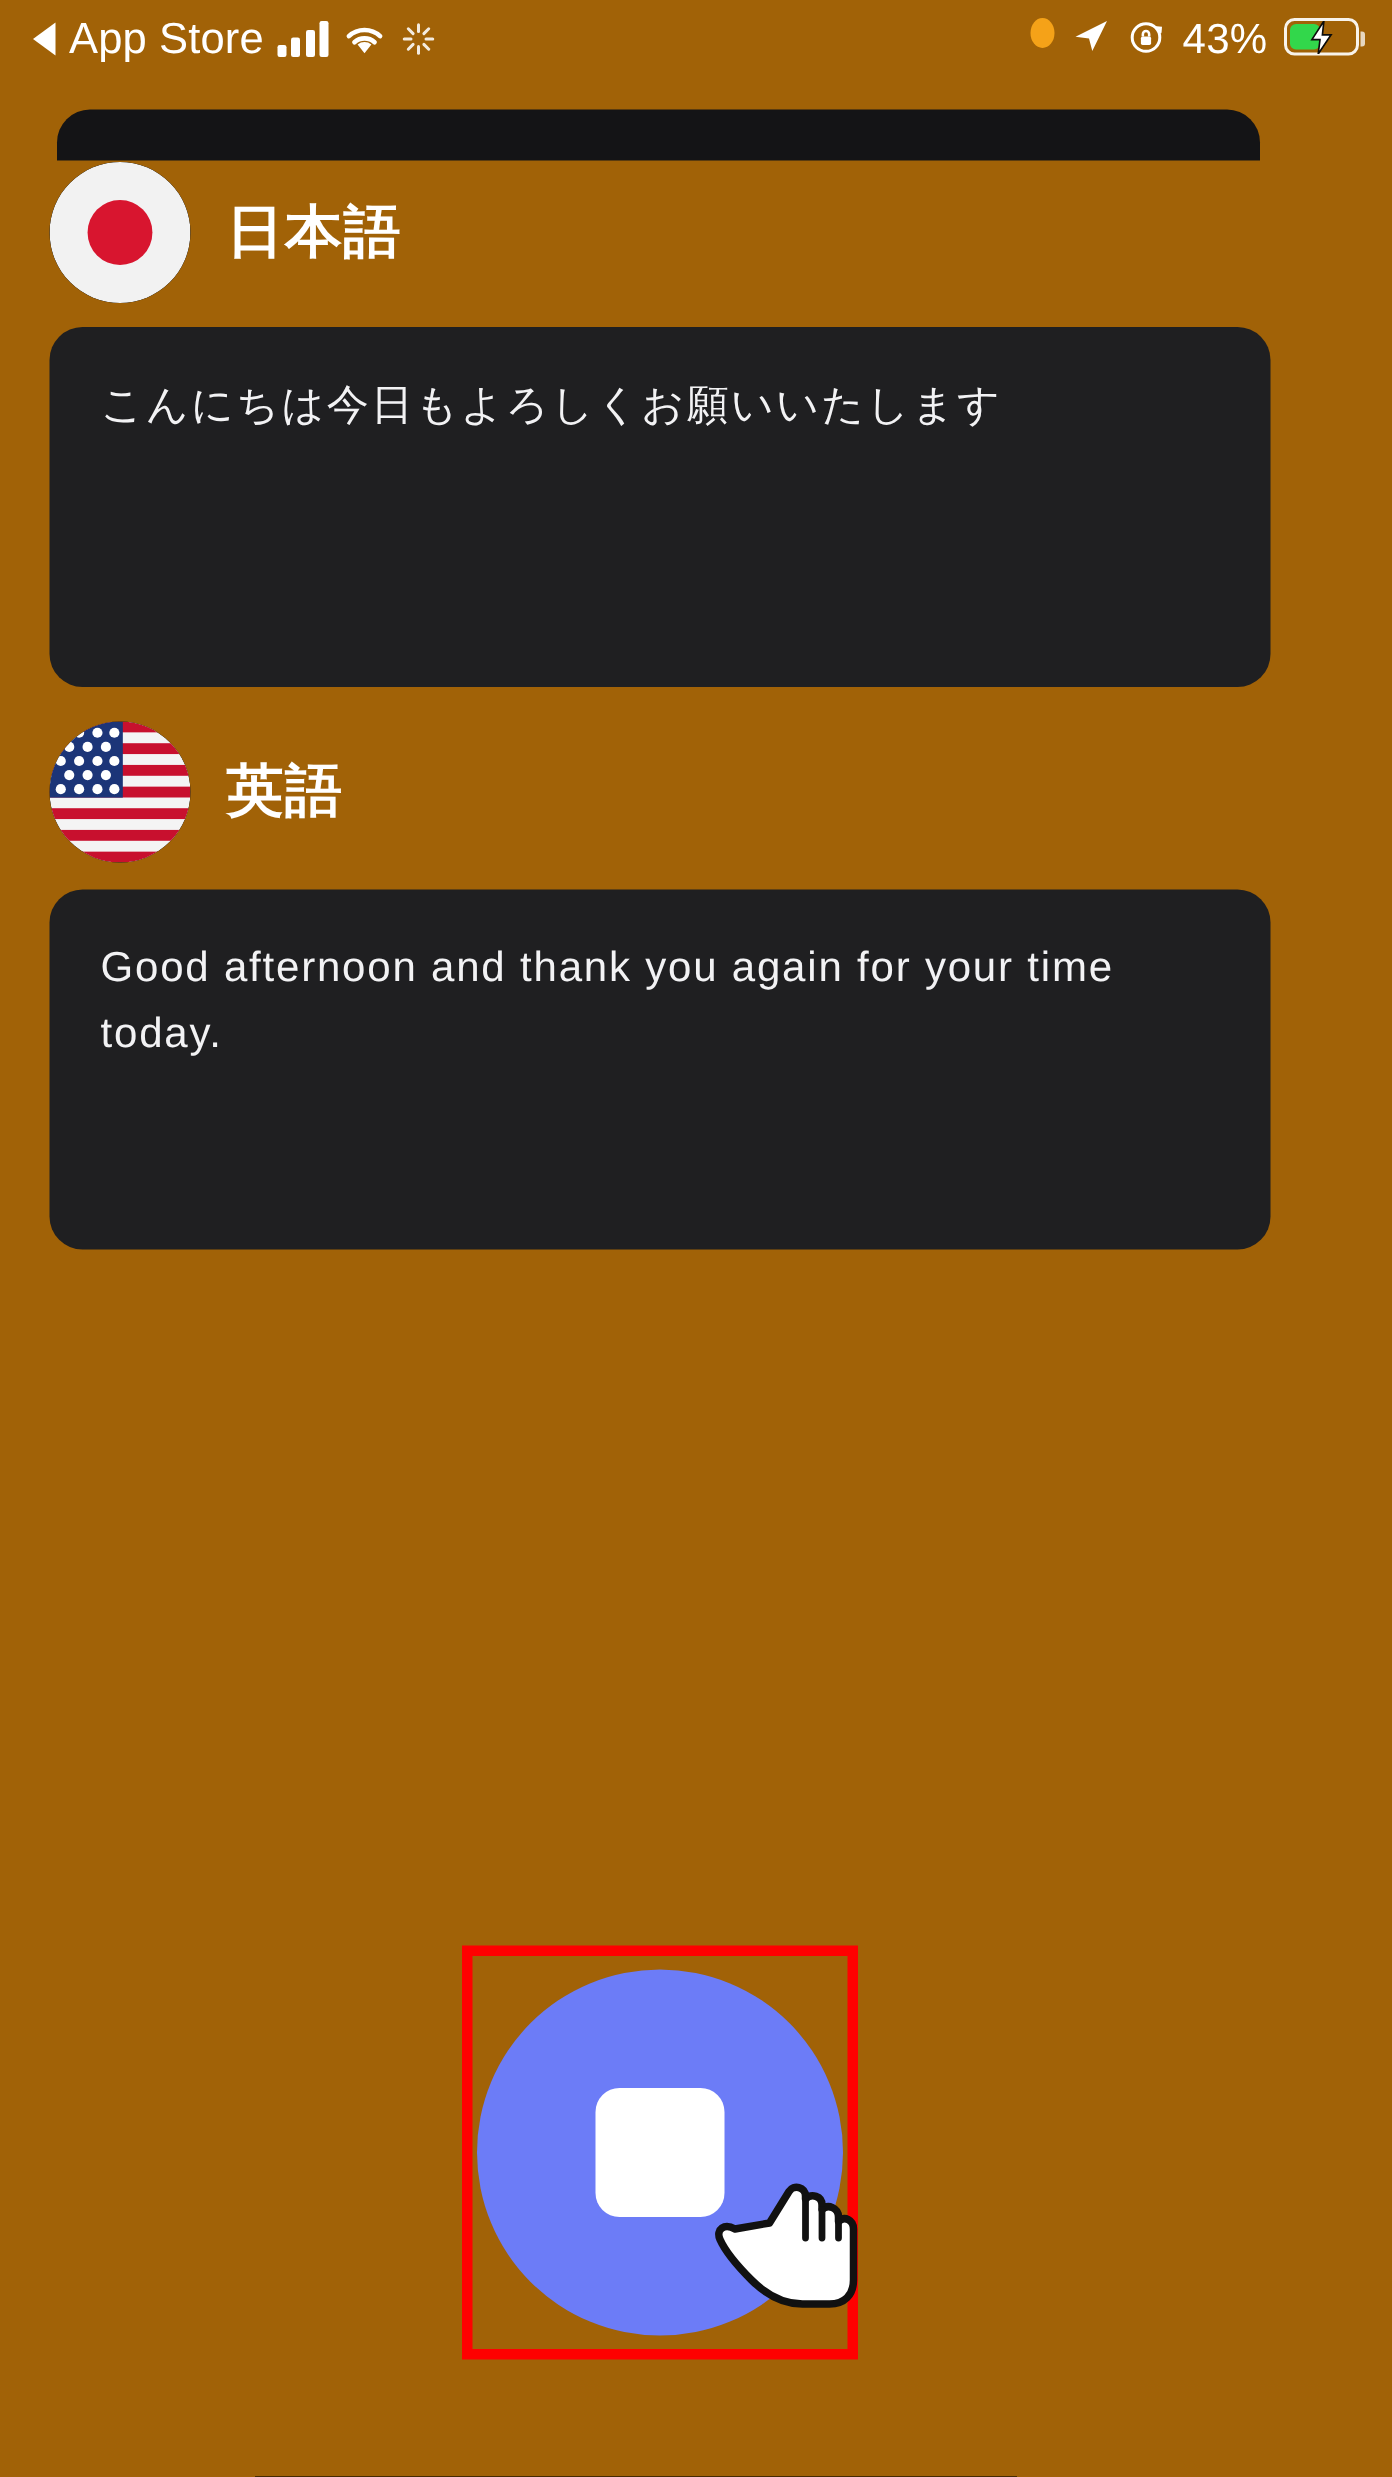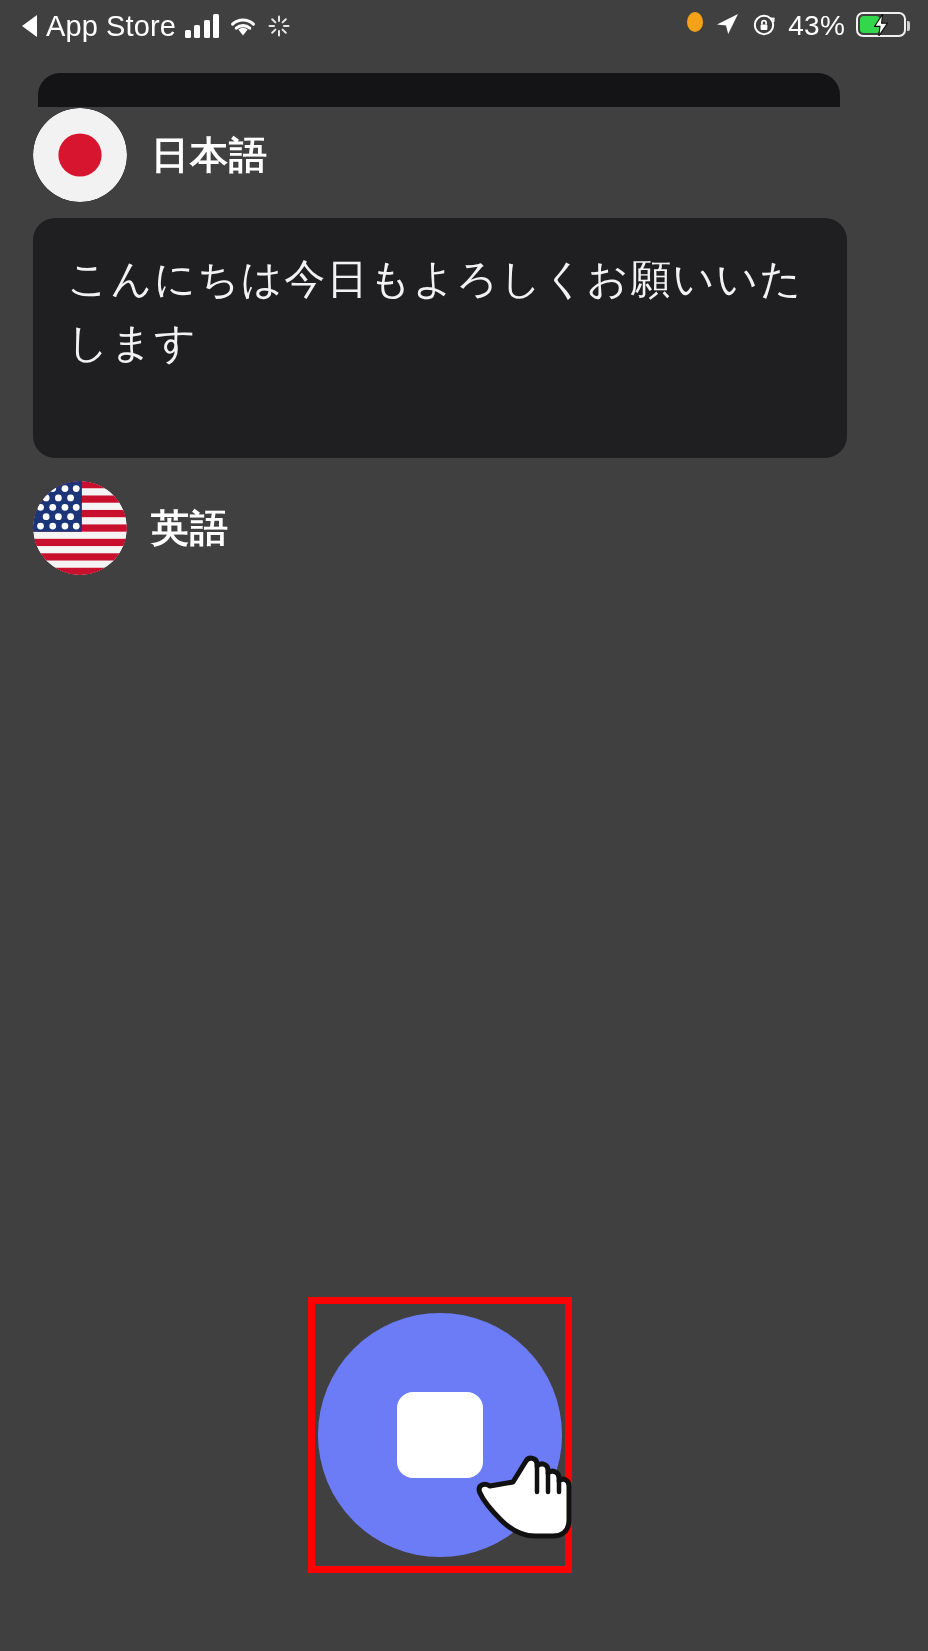--- a/index.html
+++ b/index.html
@@ -102,21 +102,21 @@
   }
 
   .text-card {
     margin: 15px 33px 0 33px;
     background: #1f1f21;
     border-radius: 22px;
     padding: 30px 34px 30px 34px;
     min-height: 240px;
   }
   .text-card .body {
-    font-size: 41px;
+    font-size: 28px;
     line-height: 1.55;
     color: #f2f2f4;
     font-weight: 400;
     letter-spacing: .4px;
     word-break: break-word;
   }
   .text-card.jp .body { letter-spacing: 1.5px; }
   .text-card.en { margin-top: 17px; }
   .text-card.en .body { letter-spacing: 1.2px; line-height: 1.58; }
 
@@ -151,21 +151,21 @@
   #hand-cursor {
     position:absolute;
     left: 160px; top: 133px;
     width: 110px; height: 130px;
     pointer-events:none;
   }
 </style>
 </head>
 <body>
 
-<div id="screen" style="background: #404040;">
+<div id="screen" style="background: #a16207;">
 
   <div id="status-bar">
     <div class="sb-left">
       <span class="back-tri"></span>
       <span class="sb-carrier">App Store</span>
       <span class="signal-bars">
         <i></i>
           <i></i>
           <i></i>
           <i></i>
@@ -277,20 +277,23 @@
                 <circle cx="21" cy="48" r="3.6"></circle>
               <circle cx="34" cy="48" r="3.6"></circle>
                 <circle cx="46" cy="48" r="3.6"></circle>
             </g>
           </g>
         </svg>
       </span>
       <span class="lang-label">英語</span>
     </div>
 
+    <div class="text-card en" style="background: rgb(31, 31, 33);">
+      <div class="body">Good afternoon and thank you again for your time today.</div>
+    </div>
 
   </div>
 
   <div id="record-zone">
     <div id="stop-button" style="background: rgb(108, 124, 247);">
       <div id="stop-square" style="background: rgb(255, 255, 255);"></div>
     </div>
     <div id="highlight-box" style="border-color: rgb(255, 0, 0);"></div>
     <svg id="hand-cursor" viewBox="0 0 110 130">
       <g transform="translate(3,4)">

